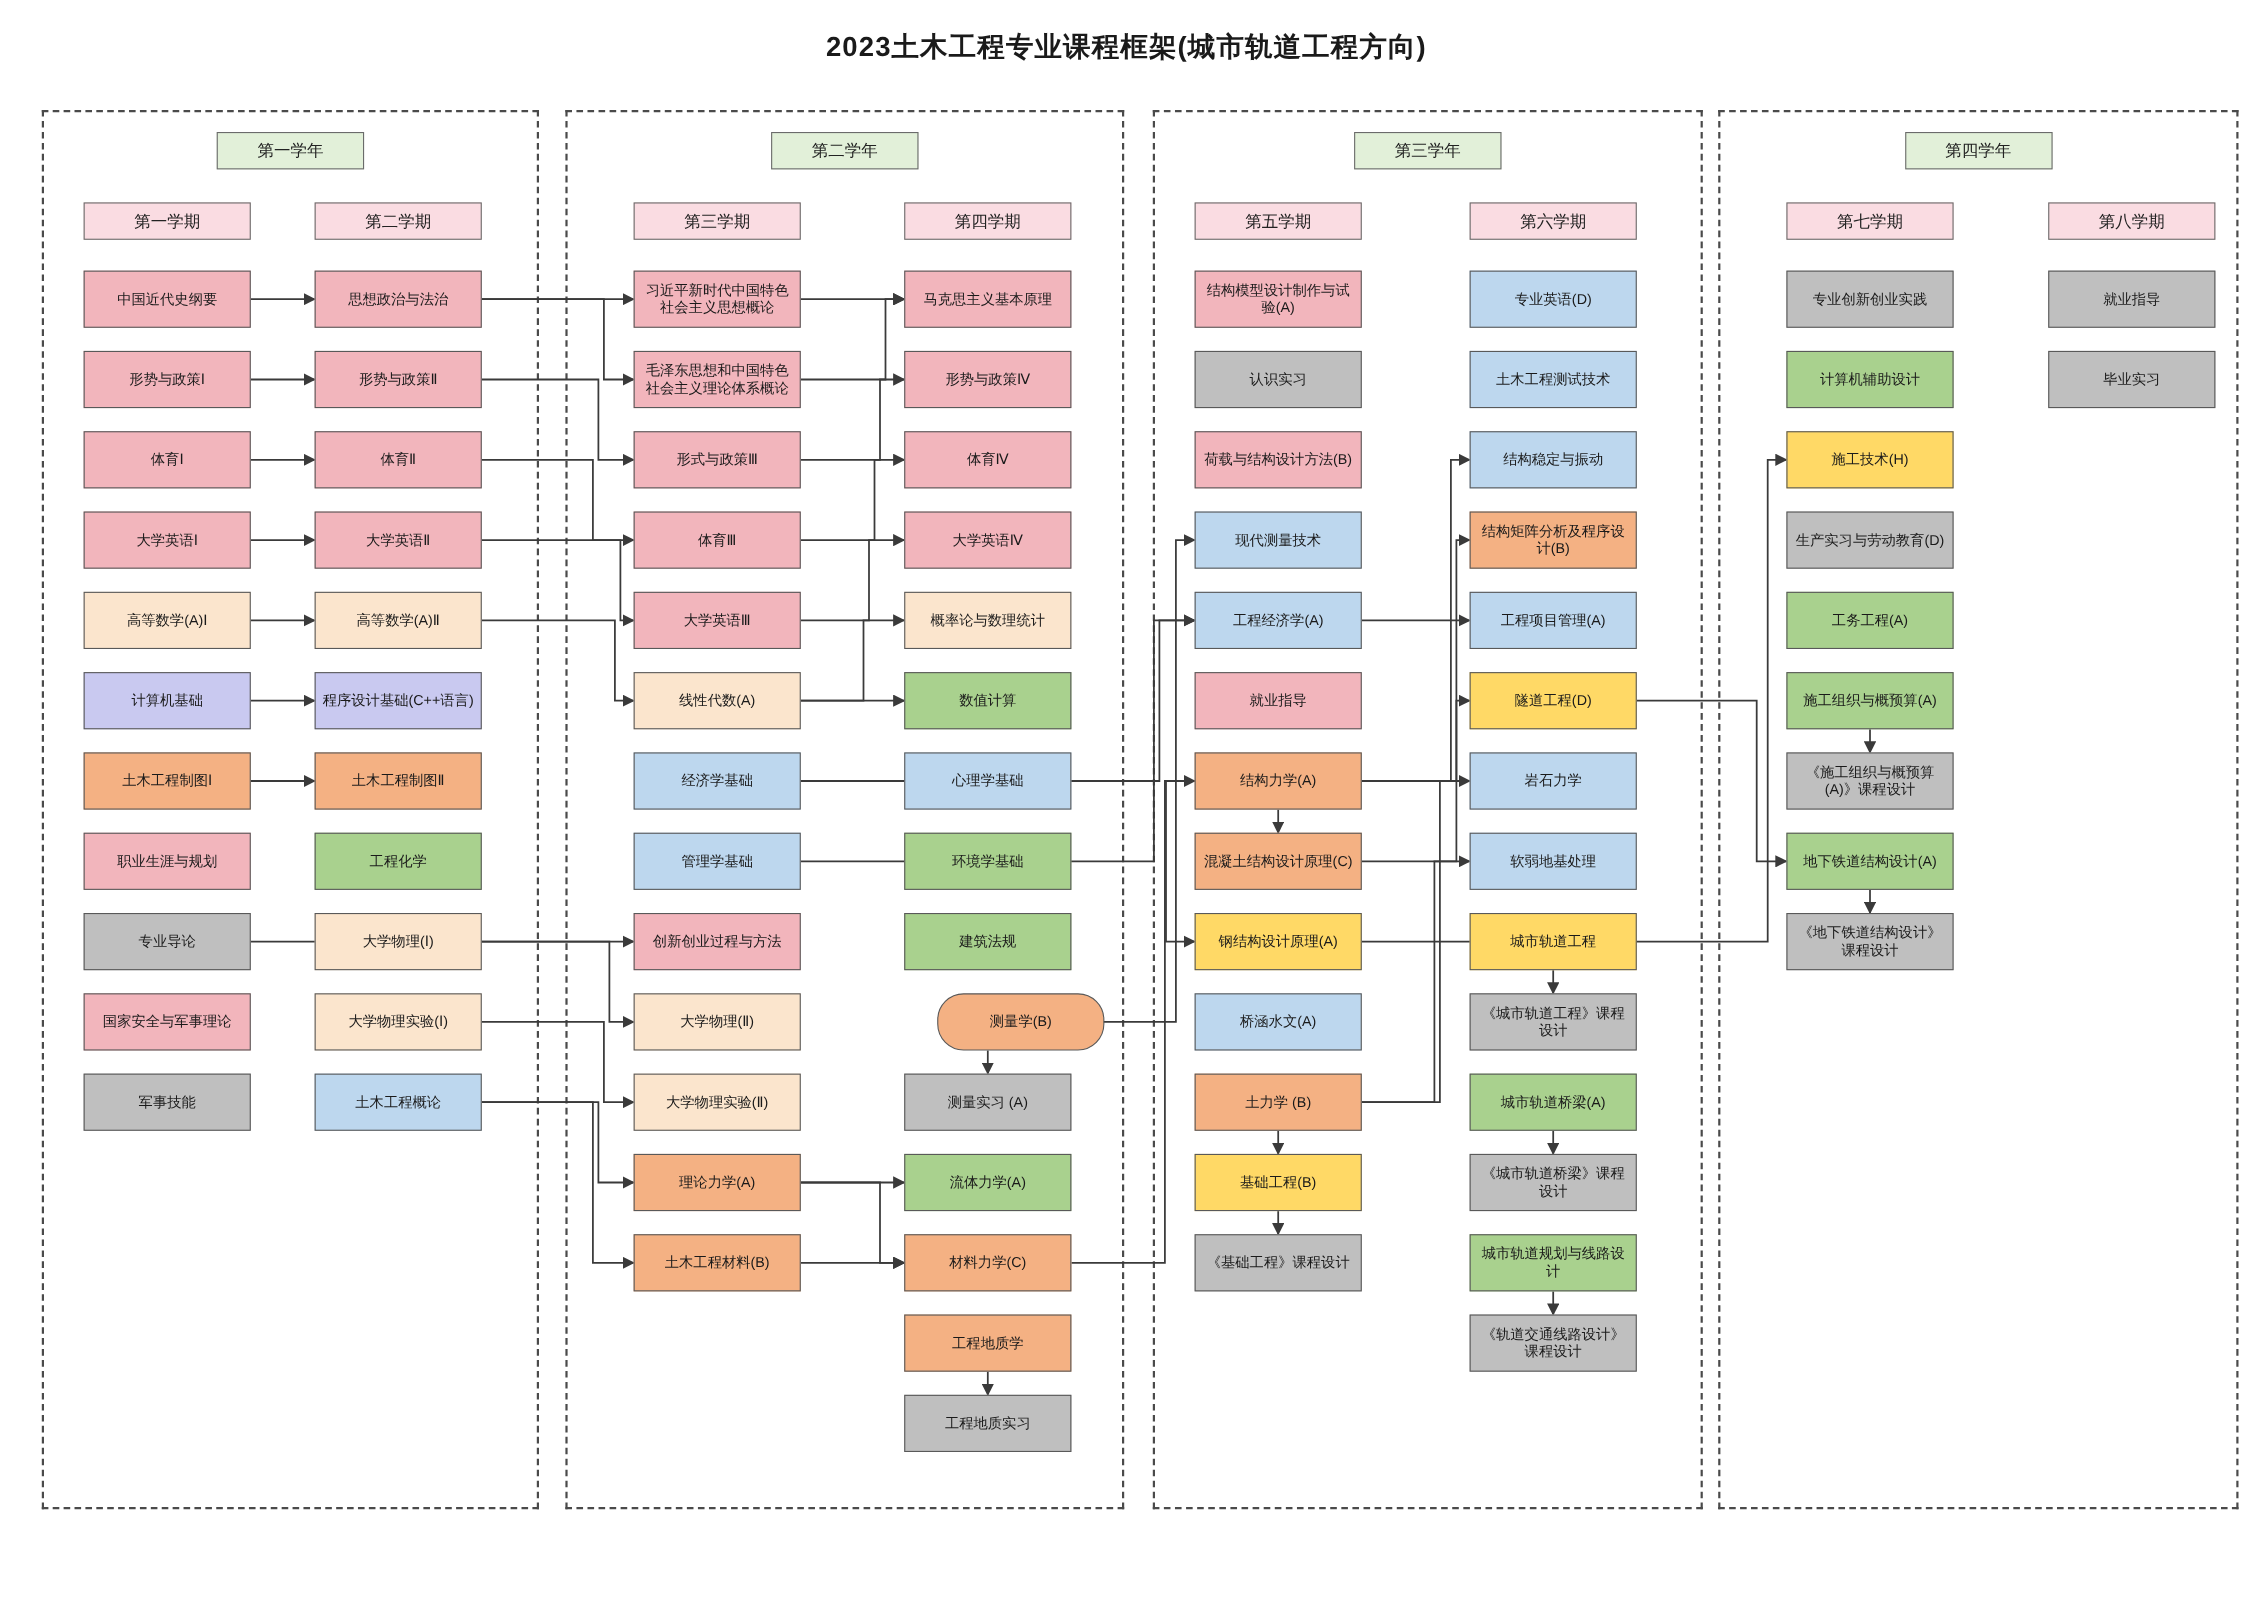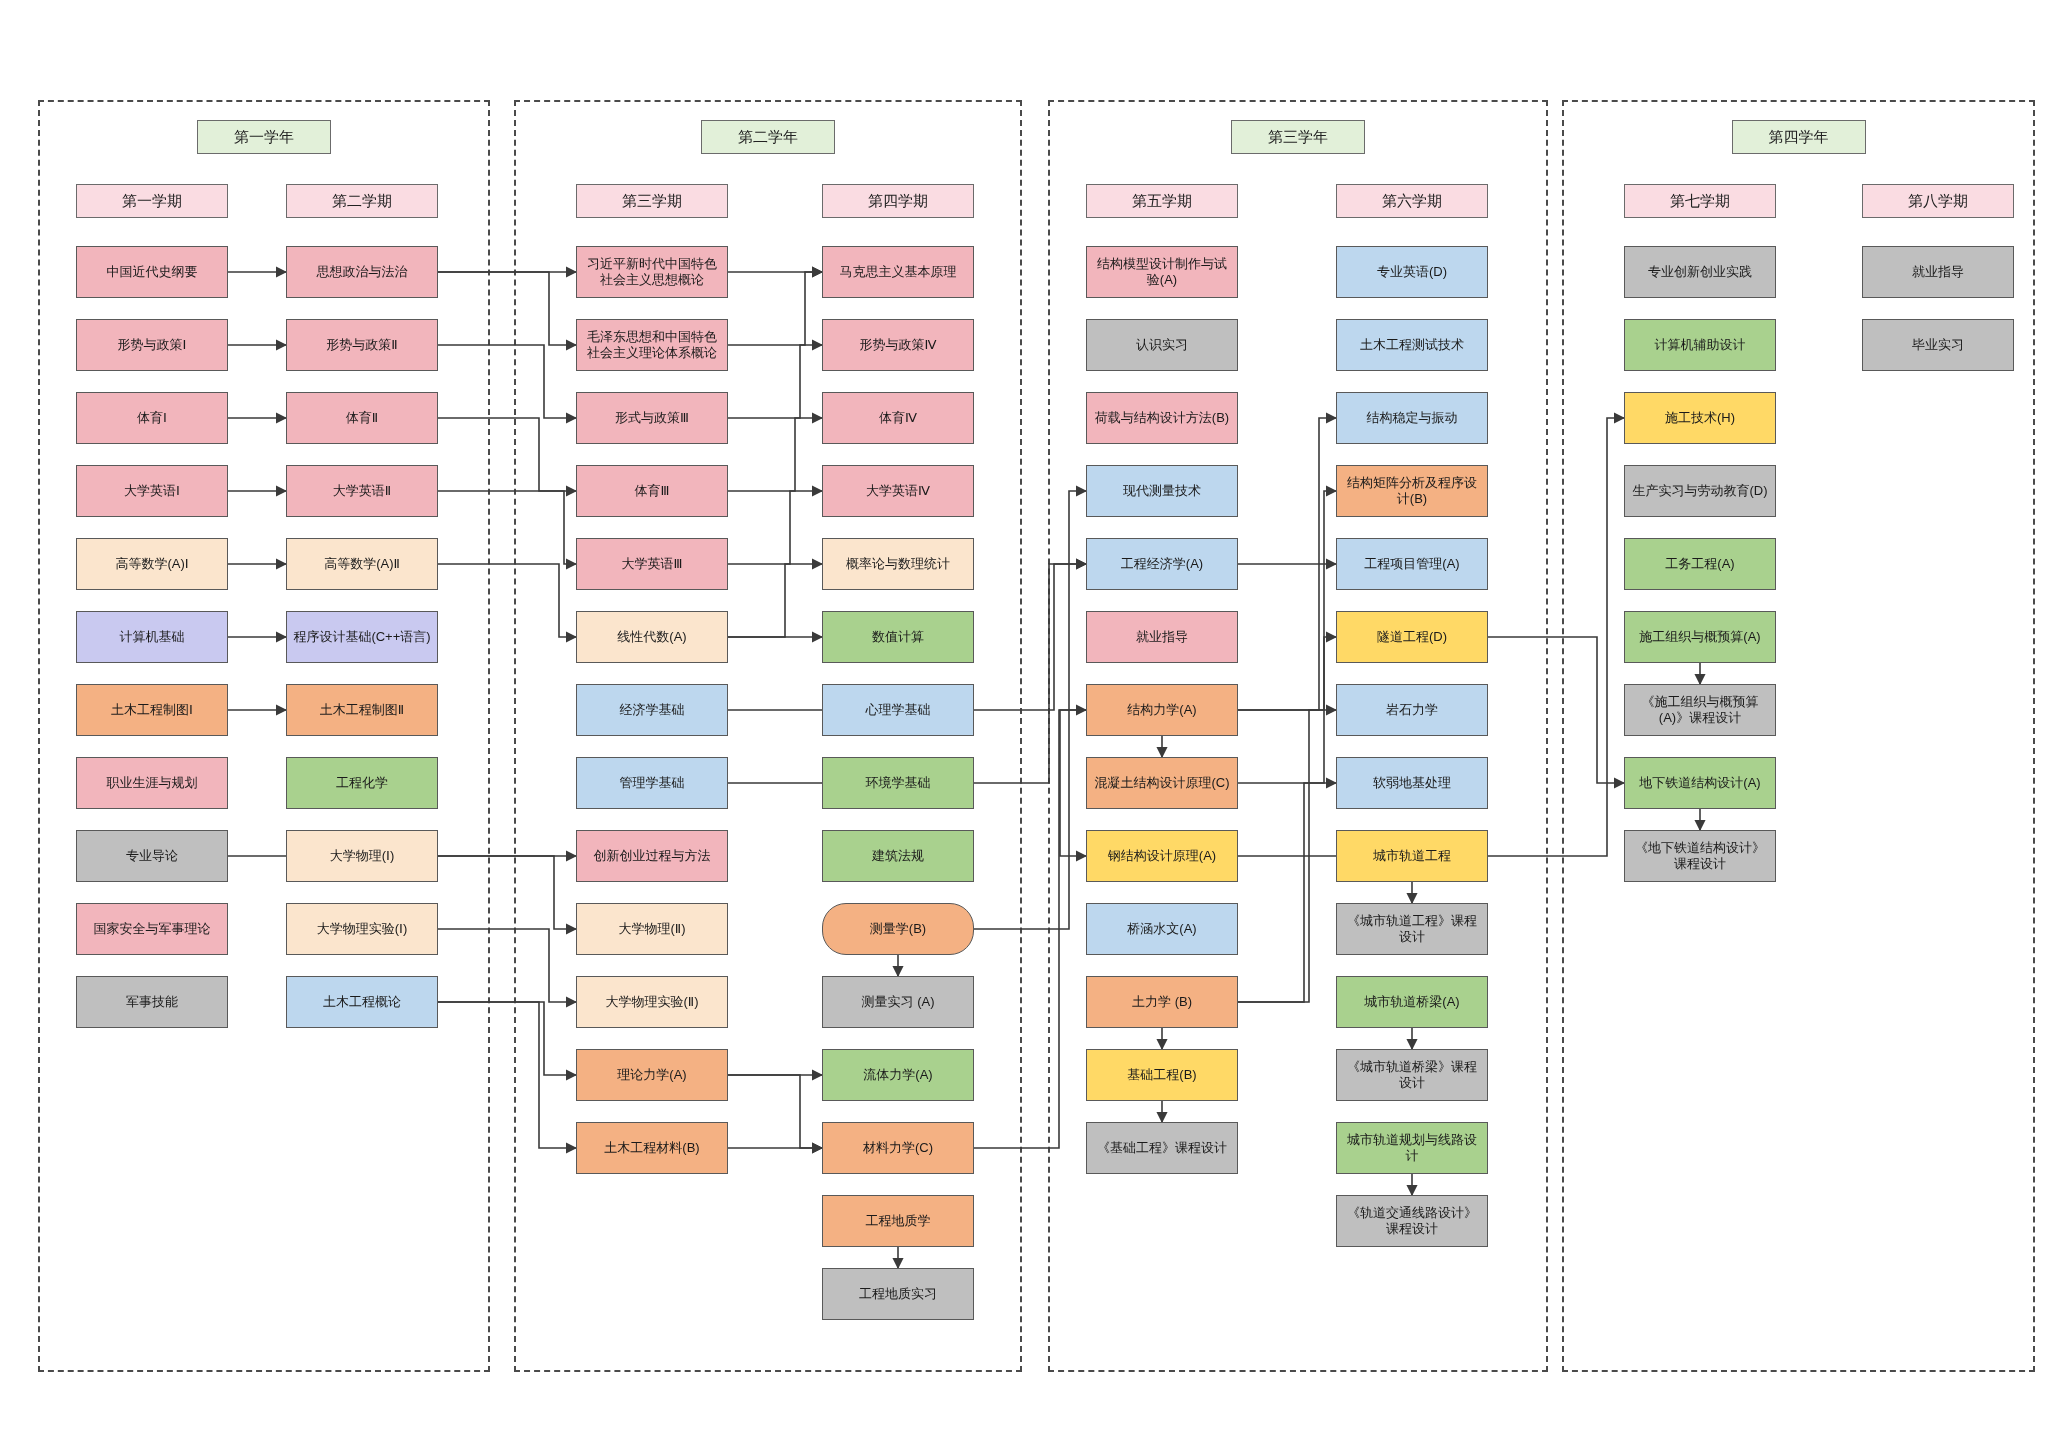--- a/index.html
+++ b/index.html
@@ -18,20 +18,21 @@
   #edges { position:absolute; left:0; top:0; width:2048px; height:1452px; z-index:1; }
   #legend { position:absolute; left:0; top:1386px; width:100%; display:flex;
             justify-content:center; gap:52px; z-index:2; }
   .legend-item { display:flex; align-items:center; justify-content:center; font-size:15px;
                  color:#1a1a1a; border:1px solid #595959; padding:8px 22px; min-width:118px; }
 </style>
 </head>
 <body>
 
 <div id="canvas">
+  <div id="title">2023土木工程专业课程框架(城市轨道工程方向)</div>
   <svg id="edges" xmlns="http://www.w3.org/2000/svg" width="2048" height="1452">
     <defs>
       <marker id="arr" viewBox="0 0 10 10" refX="9" refY="5" markerWidth="7" markerHeight="7" orient="auto-start-reverse">
         <path d="M0,0 L10,5 L0,10 z" fill="#3a3a3a"></path>
       </marker>
     </defs>
   <polyline points="228,272 274,272 274,272 286,272" fill="none" stroke="#3a3a3a" stroke-width="1.6" marker-end="url(#arr)"></polyline>
       <polyline points="228,345 269,345 269,345 286,345" fill="none" stroke="#3a3a3a" stroke-width="1.6" marker-end="url(#arr)"></polyline>
       <polyline points="228,418 264,418 264,418 286,418" fill="none" stroke="#3a3a3a" stroke-width="1.6" marker-end="url(#arr)"></polyline>
       <polyline points="228,491 259,491 259,491 286,491" fill="none" stroke="#3a3a3a" stroke-width="1.6" marker-end="url(#arr)"></polyline>
@@ -128,21 +129,21 @@
     <div class="sem-label" style="left: 822px; top: 184px; width: 152px; height: 34px; background: rgb(250, 220, 226);">第四学期</div>
     <div class="course" style="left: 822px; top: 246px; width: 152px; height: 52px; background: rgb(242, 181, 188);">马克思主义基本原理</div>
     <div class="course" style="left: 822px; top: 319px; width: 152px; height: 52px; background: rgb(242, 181, 188);">形势与政策Ⅳ</div>
     <div class="course" style="left: 822px; top: 392px; width: 152px; height: 52px; background: rgb(242, 181, 188);">体育Ⅳ</div>
     <div class="course" style="left: 822px; top: 465px; width: 152px; height: 52px; background: rgb(242, 181, 188);">大学英语Ⅳ</div>
     <div class="course" style="left: 822px; top: 538px; width: 152px; height: 52px; background: rgb(251, 229, 205);">概率论与数理统计</div>
     <div class="course" style="left: 822px; top: 611px; width: 152px; height: 52px; background: rgb(169, 209, 142);">数值计算</div>
     <div class="course" style="left: 822px; top: 684px; width: 152px; height: 52px; background: rgb(189, 215, 238);">心理学基础</div>
     <div class="course" style="left: 822px; top: 757px; width: 152px; height: 52px; background: rgb(169, 209, 142);">环境学基础</div>
     <div class="course" style="left: 822px; top: 830px; width: 152px; height: 52px; background: rgb(169, 209, 142);">建筑法规</div>
-    <div class="course" style="left: 822px; top: 903px; width: 152px; height: 52px; background: rgb(244, 177, 131); border-radius: 24px;">测量学(B)</div>
+    <div class="course" style="left: 852px; top: 903px; width: 152px; height: 52px; background: rgb(244, 177, 131); border-radius: 24px;">测量学(B)</div>
     <div class="course" style="left: 822px; top: 976px; width: 152px; height: 52px; background: rgb(191, 191, 191);">测量实习 (A)</div>
     <div class="course" style="left: 822px; top: 1049px; width: 152px; height: 52px; background: rgb(169, 209, 142);">流体力学(A)</div>
     <div class="course" style="left: 822px; top: 1122px; width: 152px; height: 52px; background: rgb(244, 177, 131);">材料力学(C)</div>
     <div class="course" style="left: 822px; top: 1195px; width: 152px; height: 52px; background: rgb(244, 177, 131);">工程地质学</div>
     <div class="course" style="left: 822px; top: 1268px; width: 152px; height: 52px; background: rgb(191, 191, 191);">工程地质实习</div>
     <div class="year-column" style="left: 1048px; top: 100px; width: 500px; height: 1272px;"></div>
     <div class="year-label" style="left: 1231px; top: 120px; width: 134px; height: 34px; background: rgb(226, 240, 217);">第三学年</div>
     <div class="sem-label" style="left: 1086px; top: 184px; width: 152px; height: 34px; background: rgb(250, 220, 226);">第五学期</div>
     <div class="course" style="left: 1086px; top: 246px; width: 152px; height: 52px; background: rgb(242, 181, 188);">结构模型设计制作与试验(A)</div>
     <div class="course" style="left: 1086px; top: 319px; width: 152px; height: 52px; background: rgb(191, 191, 191);">认识实习</div>

